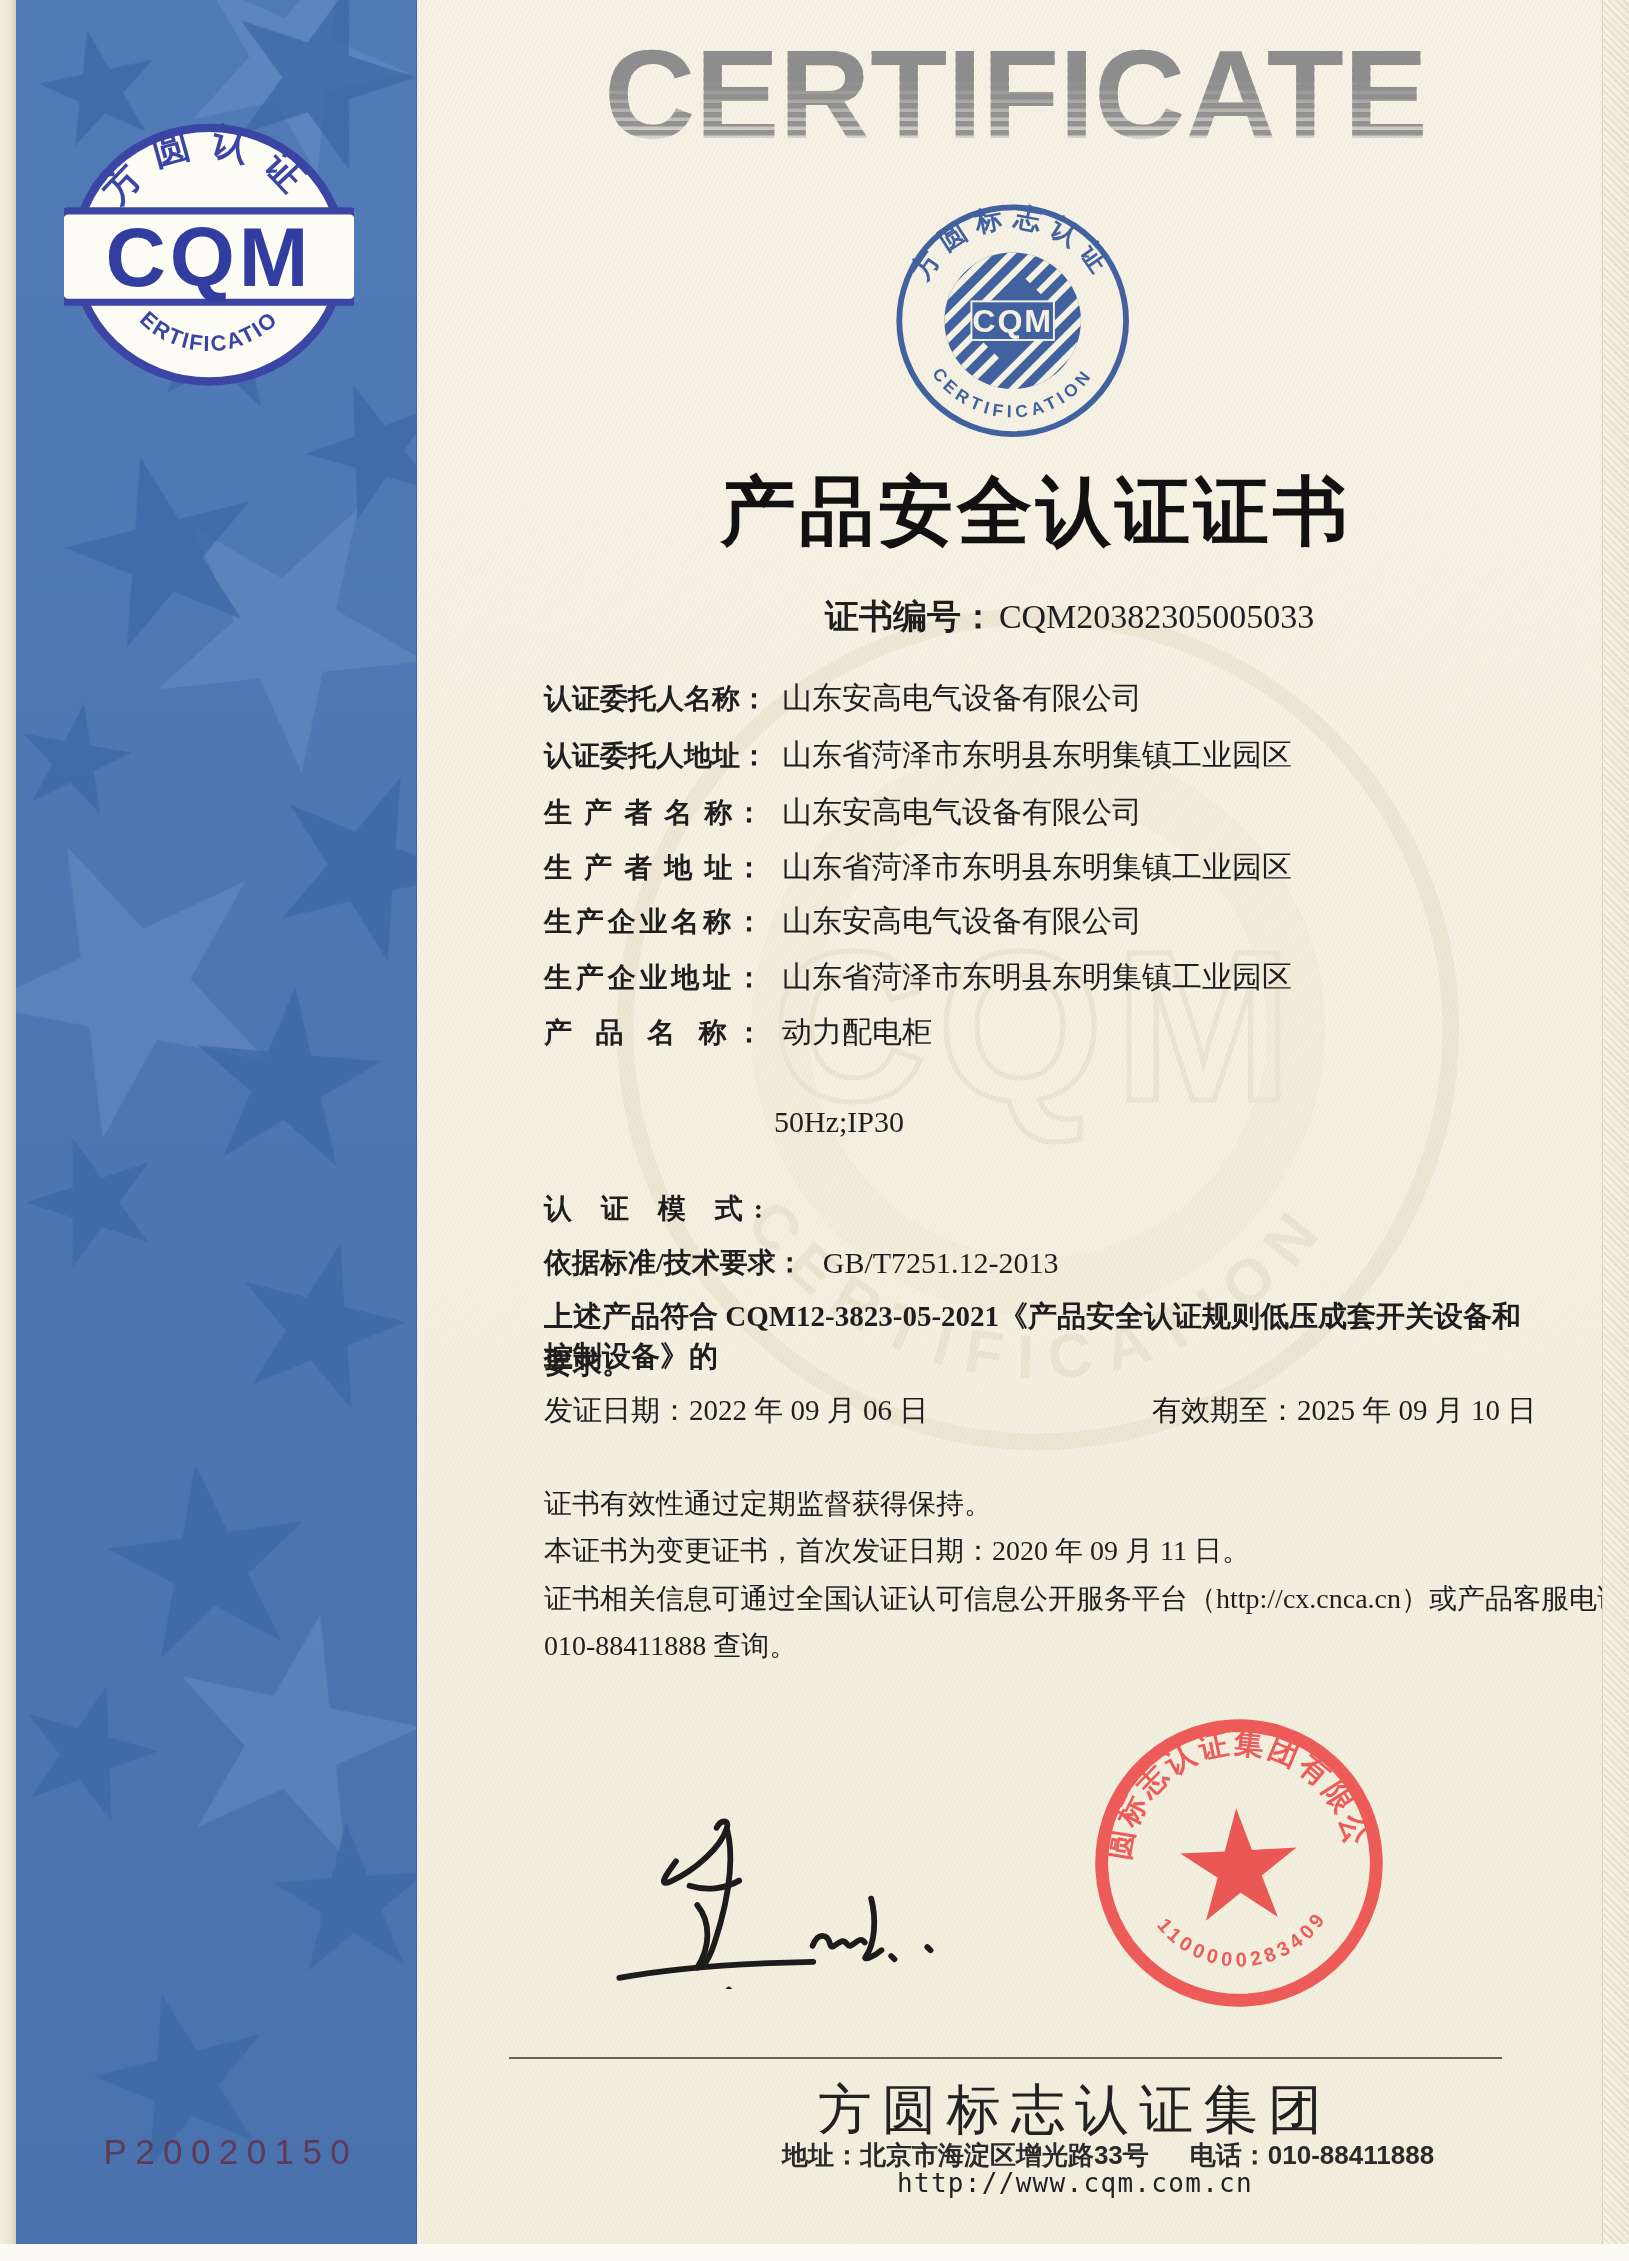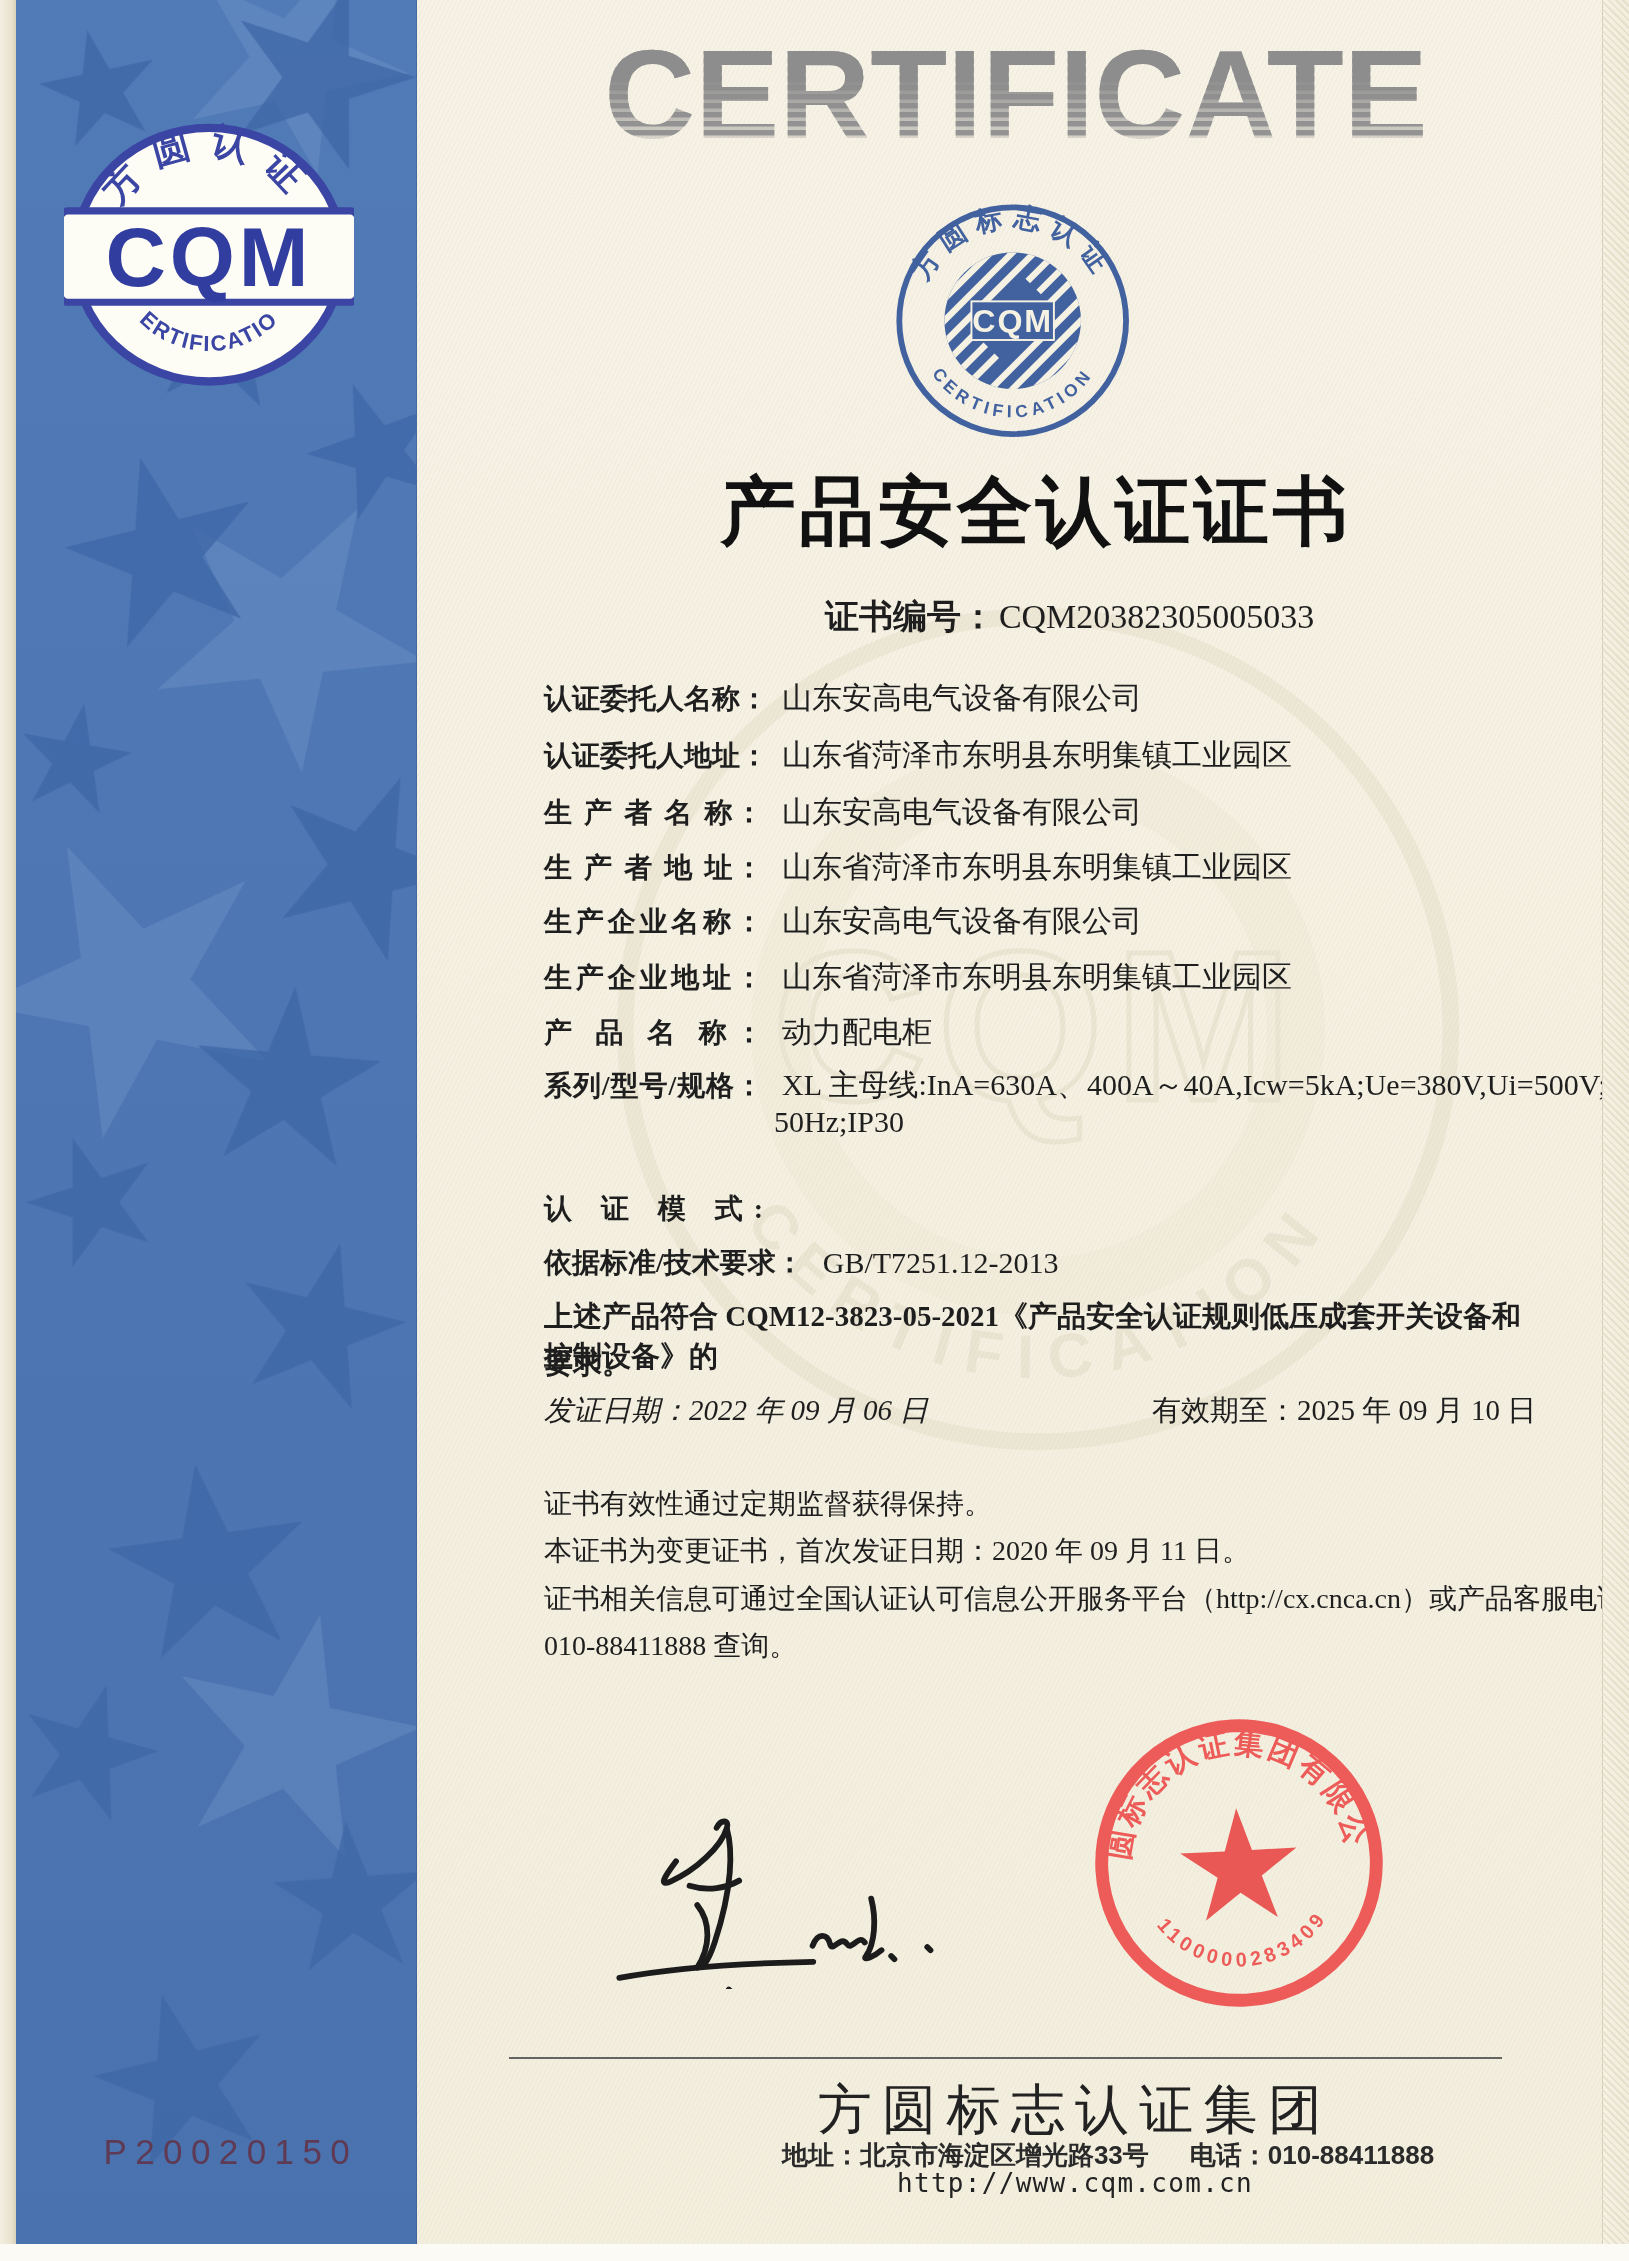--- a/index.html
+++ b/index.html
@@ -35,21 +35,21 @@
     font-size:75px; font-weight:900; letter-spacing:3.9px; white-space:nowrap; color:#111; }
   .certno { position:absolute; top:594px; left:825px; font-size:34px; font-weight:600; white-space:nowrap; }
   .certno .v { font-weight:500; margin-left:3.9px; }
   .row { position:absolute; left:544px; display:flex; align-items:center; white-space:nowrap; }
   .row .lbl { width:219px; font-weight:700; font-size:28px;
     text-align:justify; text-align-last:justify; -moz-text-align-last:justify; }
   .row .lbl-wide { font-weight:700; font-size:28px; }
   .row .val { margin-left:19px; font-size:30px; }
   .spec2 { position:absolute; left:774px; font-size:30px; }
   .para { position:absolute; left:544px; width:987px; font-size:29px; font-weight:600; }
-  .dates-left { position:absolute; left:544px; font-size:29px; white-space:nowrap;font-style:italic; }
+  .dates-left { position:absolute; left:544px; font-size:29px; white-space:nowrap; }
   .dates-right { position:absolute; left:1152px; font-size:29px; white-space:nowrap; }
   .note { position:absolute; left:544px; font-size:28px; white-space:nowrap;margin-top:46px; }
   .sig { position:absolute; left:600px; top:1789px; }
   .stamp { position:absolute; left:1083px; top:1707px; transform:rotate(-3deg); opacity:.94; }
   .footer-divider { position:absolute; left:509px; top:2057px; width:993px; height:1.9px;
     background:rgba(60,60,60,.78); }
   .footer-org { position:absolute; top:2074px; left:1075px; transform:translateX(-50%);
     font-size:54px; font-weight:400; letter-spacing:10.3px; white-space:nowrap; color:#222; }
   .footer-line2 { position:absolute; top:2138px; left:1108px; transform:translateX(-50%);
     font-family:"Liberation Sans","DejaVu Sans",sans-serif; font-weight:700;
@@ -199,24 +199,20 @@
     <span class="val">山东安高电气设备有限公司</span>
   </div>
   <div class="row" style="top:957px">
     <span class="lbl">生产企业地址：</span>
     <span class="val">山东省菏泽市东明县东明集镇工业园区</span>
   </div>
   <div class="row" style="top:1012px">
     <span class="lbl">产 品 名 称：</span>
     <span class="val">动力配电柜</span>
   </div>
-  <div class="row" style="top:1065px">
-    <span class="lbl">系列/型号/规格：</span>
-    <span class="val">XL 主母线:InA=630A、400A～40A,Icw=5kA;Ue=380V,Ui=500V;</span>
-  </div>
   <div class="spec2" style="top:1105px">50Hz;IP30</div>
 
   <div class="row" style="top:1190px">
     <span class="lbl">认 证 模 式:</span>
   </div>
   <div class="row" style="top:1244px">
     <span class="lbl-wide">依据标准/技术要求：</span>
     <span class="val">GB/T7251.12-2013</span>
   </div>
 

